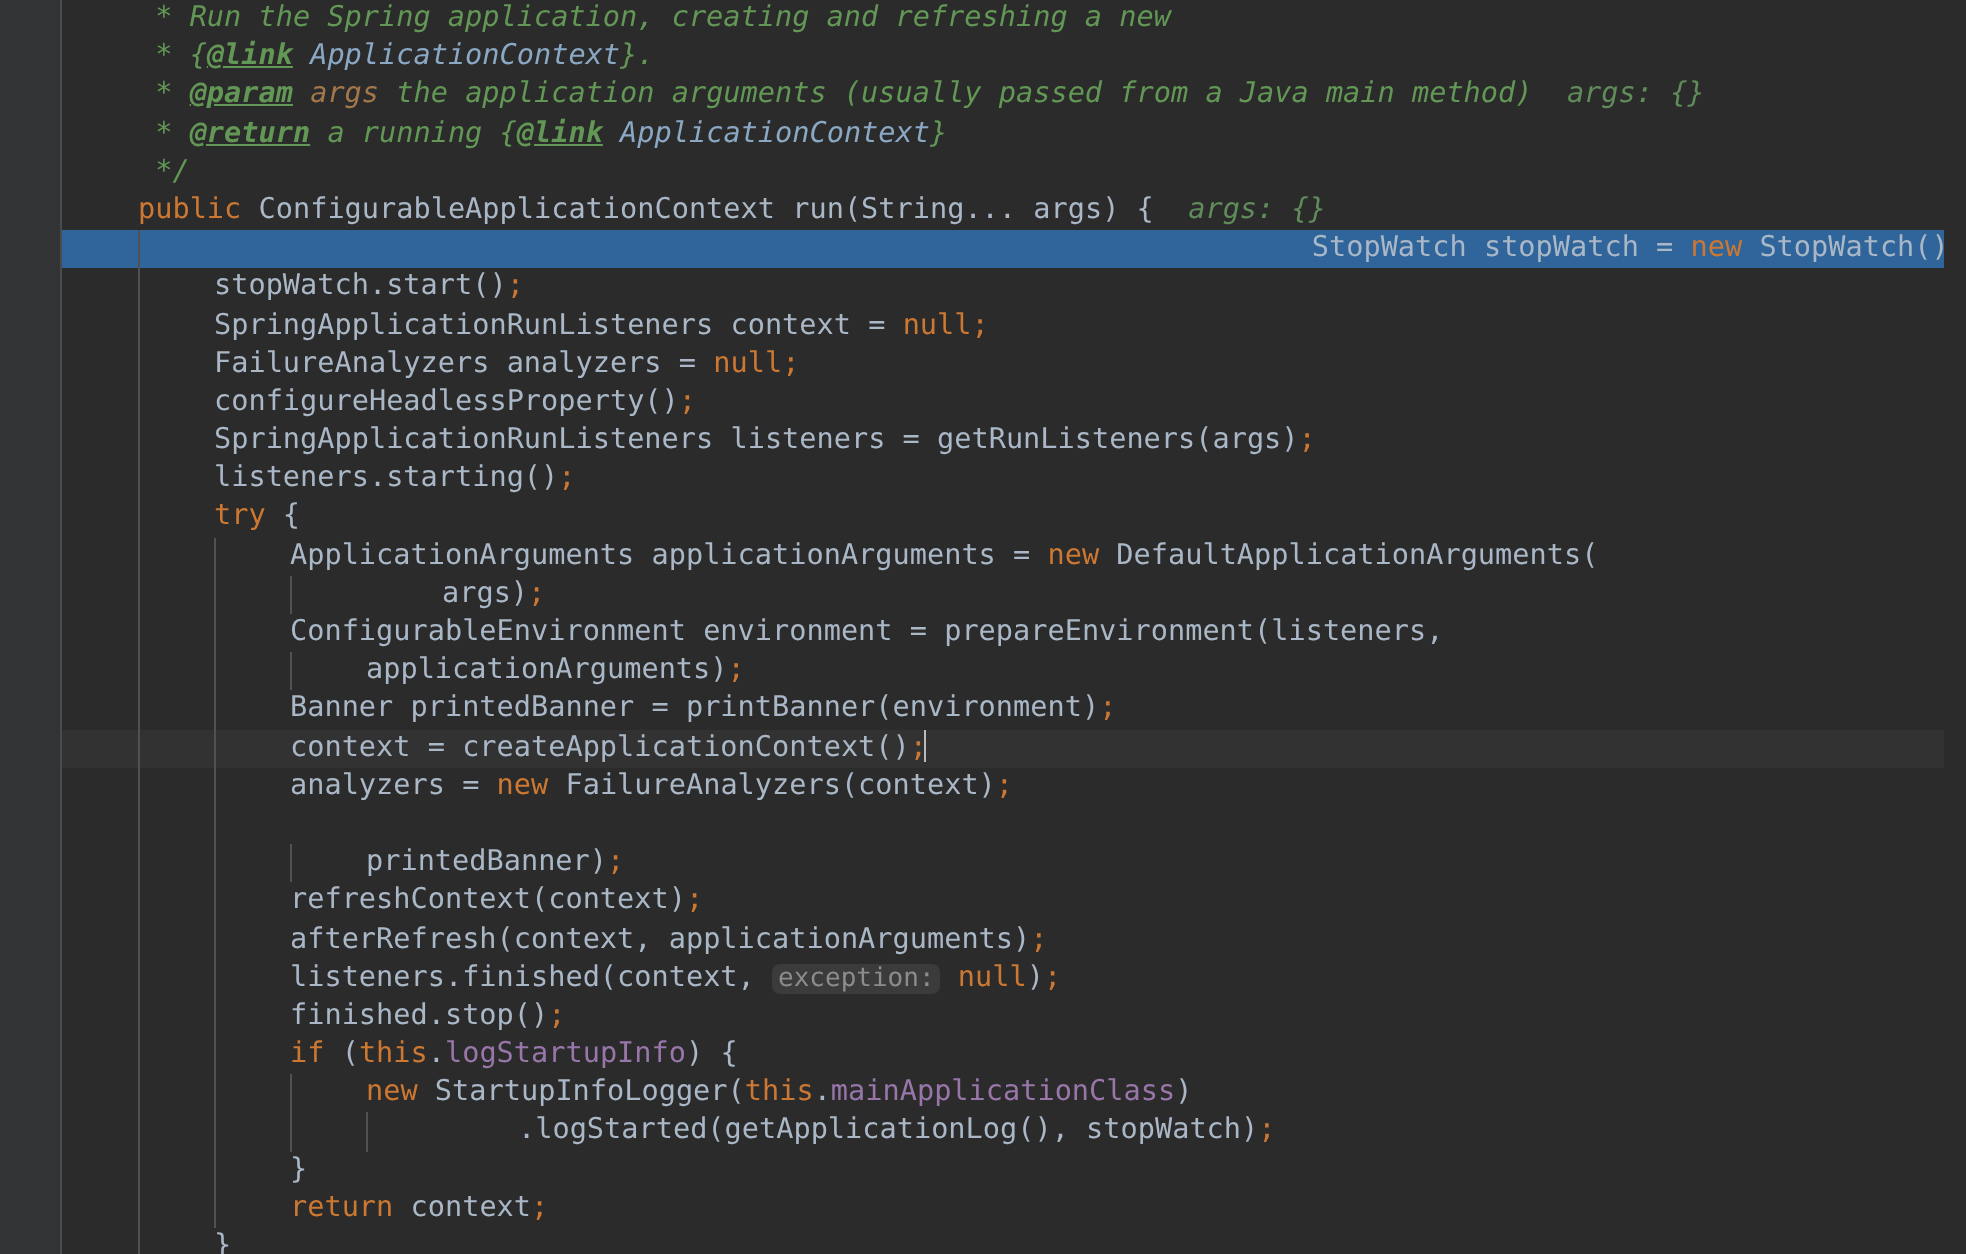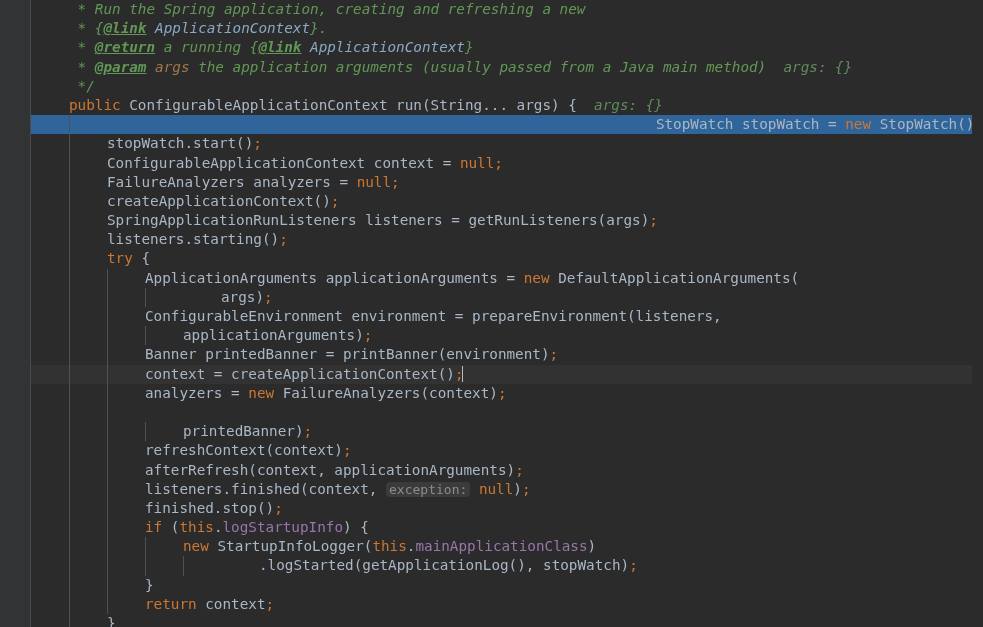--- a/index.html
+++ b/index.html
@@ -171,37 +171,37 @@
       </g>
     </svg>
   </div>
 
   <div class="code-area">
 
     <div class="row"><span class="txt"><span class="doc"> * Run the Spring application, creating and refreshing a new</span></span></div>
 
     <div class="row"><span class="txt"><span class="doc"> * {</span><span class="doc-tag">@link</span><span class="doc-link"> ApplicationContext</span><span class="doc">}.</span></span></div>
 
+    <div class="row"><span class="txt"><span class="doc"> * </span><span class="doc-tag">@param</span><span class="doc-param"> args</span><span class="doc"> the application arguments (usually passed from a Java main method)  </span><span class="hint-val">args: {}</span></span></div>
+
     <div class="row"><span class="txt"><span class="doc"> * </span><span class="doc-tag">@return</span><span class="doc"> a running {</span><span class="doc-tag">@link</span><span class="doc-link"> ApplicationContext</span><span class="doc">}</span></span></div>
 
-    <div class="row"><span class="txt"><span class="doc"> * </span><span class="doc-tag">@param</span><span class="doc-param"> args</span><span class="doc"> the application arguments (usually passed from a Java main method)  </span><span class="hint-val">args: {}</span></span></div>
-
     <div class="row"><span class="txt"><span class="doc"> */</span></span></div>
 
     <div class="row"><span class="txt"><span class="kw">public</span><span class="ident"> ConfigurableApplicationContext </span><span class="ident">run</span><span class="punc">(</span><span class="ident">String... args</span><span class="punc">) {  </span><span class="hint-val">args: {}</span></span></div>
 
     <div class="row selected"><span class="guide" style="left:38px"></span><span class="txt" style="padding-left:76px"><span class="ident">StopWatch stopWatch = </span><span class="kw">new</span><span class="ident"> StopWatch()</span><span class="semi">;</span></span></div>
 
     <div class="row"><span class="guide" style="left:38px"></span><span class="txt" style="padding-left:76px"><span class="ident">stopWatch.start()</span><span class="semi">;</span></span></div>
 
-    <div class="row"><span class="guide" style="left:38px"></span><span class="txt" style="padding-left:76px"><span class="ident">ConfigurableApplicationContext context = </span><span class="kw">null</span><span class="semi">;</span></span></div>
+    <div class="row"><span class="guide" style="left:38px"></span><span class="txt" style="padding-left:76px"><span class="ident">SpringApplicationRunListeners context = </span><span class="kw">null</span><span class="semi">;</span></span></div>
 
     <div class="row"><span class="guide" style="left:38px"></span><span class="txt" style="padding-left:76px"><span class="ident">FailureAnalyzers analyzers = </span><span class="kw">null</span><span class="semi">;</span></span></div>
 
-    <div class="row"><span class="guide" style="left:38px"></span><span class="txt" style="padding-left:76px"><span class="ident">createApplicationContext()</span><span class="semi">;</span></span></div>
+    <div class="row"><span class="guide" style="left:38px"></span><span class="txt" style="padding-left:76px"><span class="ident">configureHeadlessProperty()</span><span class="semi">;</span></span></div>
 
     <div class="row"><span class="guide" style="left:38px"></span><span class="txt" style="padding-left:76px"><span class="ident">SpringApplicationRunListeners listeners = getRunListeners(args)</span><span class="semi">;</span></span></div>
 
     <div class="row"><span class="guide" style="left:38px"></span><span class="txt" style="padding-left:76px"><span class="ident">listeners.starting()</span><span class="semi">;</span></span></div>
 
     <div class="row"><span class="guide" style="left:38px"></span><span class="txt" style="padding-left:76px"><span class="kw">try</span><span class="punc"> {</span></span></div>
 
     <div class="row"><span class="guide" style="left:38px"></span><span class="guide" style="left:76px"></span><span class="txt" style="padding-left:114px"><span class="ident">ApplicationArguments applicationArguments = </span><span class="kw">new</span><span class="ident"> DefaultApplicationArguments(</span></span></div>
 
     <div class="row"><span class="guide" style="left:38px"></span><span class="guide" style="left:76px"></span><span class="guide" style="left:114px"></span><span class="txt" style="padding-left:190px"><span class="ident">args)</span><span class="semi">;</span></span></div>

